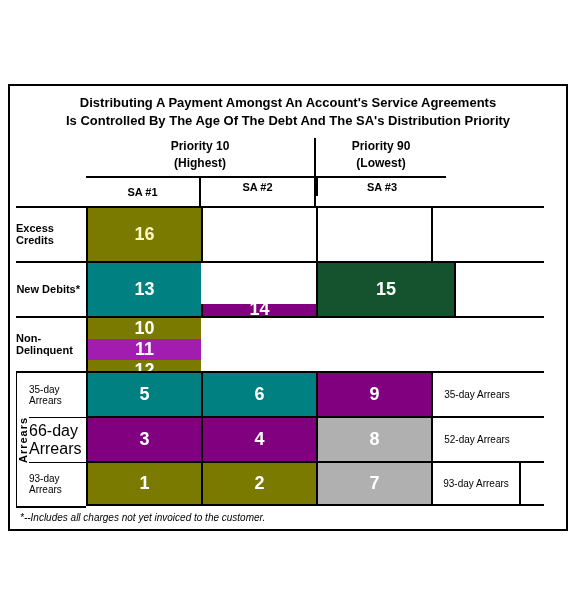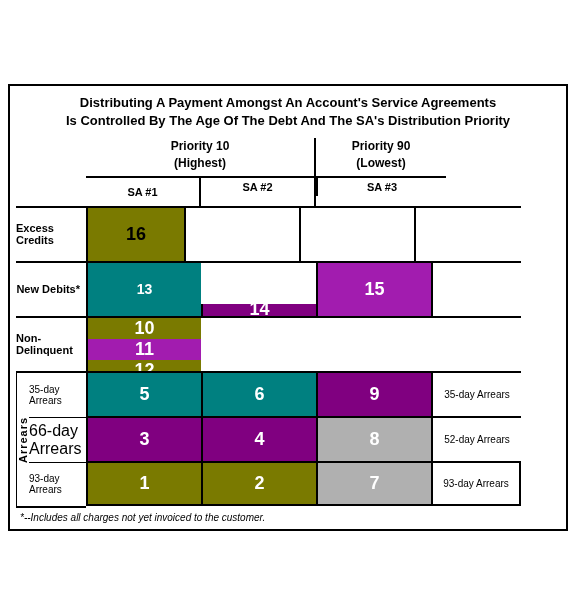--- a/index.html
+++ b/index.html
@@ -103,30 +103,30 @@
             <div style="height:45px; display:flex; align-items:center; justify-content:flex-end; padding-right:4px; font-size:10px; border-top:1px solid #000;">93-day Arrears</div>
           </div>
         </div>
 
         <div style="border-top:2px solid #000; height:0;"></div>
       </div>
 
       <div style="display:flex; flex-direction:column;">
 
         <div style="display:flex; border-top:2px solid #000; height:55px;">
-          <div style="width:98px; border-left:2px solid #000; display:flex; align-items:center; justify-content:center; font-size:18px; font-weight:bold; color:#000000; background:#7a7a00;">16</div>
+          <div style="width:115px; border-left:2px solid #000; display:flex; align-items:center; justify-content:center; font-size:18px; font-weight:bold; color:#fef9c3; background:#7a7a00;">16</div>
           <div style="width:115px; border-left:2px solid #000; display:flex; align-items:center; justify-content:center; background:#fff;"></div>
           <div style="width:115px; border-left:2px solid #000; display:flex; align-items:center; justify-content:center; background:#fff;"></div>
           <div style="width:90px; border-left:2px solid #000; display:flex; align-items:center; justify-content:center; background:#fff; font-size:10px;"></div>
         </div>
 
         <div style="display:flex; border-top:2px solid #000; height:55px;">
-          <div style="width:115px; border-left:2px solid #000; display:flex; align-items:center; justify-content:center; font-size:14px; font-weight:bold; color:#fff; background:#008080;">13</div>
+          <div style="width:115px; border-left:2px solid #000; display:flex; align-items:center; justify-content:center; font-size:18px; font-weight:bold; color:#fff; background:#008080;">13</div>
           <div style="width:115px; border-left:2px solid #000; display:flex; align-items:center; justify-content:center; font-size:18px; font-weight:bold; color:#fff; background:#800080;margin-top:41px;">14</div>
-          <div style="width:115px; border-left:2px solid #000; display:flex; align-items:center; justify-content:center; font-size:18px; font-weight:bold; color:#fff; background:#a21caf;">15</div>
+          <div style="width:138px; border-left:2px solid #000; display:flex; align-items:center; justify-content:center; font-size:18px; font-weight:bold; color:#fff; background:#14532d;">15</div>
           <div style="width:90px; border-left:2px solid #000; display:flex; align-items:center; justify-content:center; background:#fff; font-size:10px;"></div>
         </div>
 
         <div style="display:flex; border-top:2px solid #000; height:55px;flex-direction:column;">
           <div style="width:115px; border-left:2px solid #000; display:flex; align-items:center; justify-content:center; font-size:18px; font-weight:bold; color:#fff; background:#7a7a00;">10</div>
           <div style="width:115px; border-left:2px solid #000; display:flex; align-items:center; justify-content:center; font-size:18px; font-weight:bold; color:#fff; background:#a21caf;">11</div>
           <div style="width:115px; border-left:2px solid #000; display:flex; align-items:center; justify-content:center; font-size:18px; font-weight:bold; color:#fff; background:#7a7a00;">12</div>
           <div style="width:90px; border-left:2px solid #000; display:flex; align-items:center; justify-content:center; background:#fff; font-size:10px;"></div>
         </div>
 

